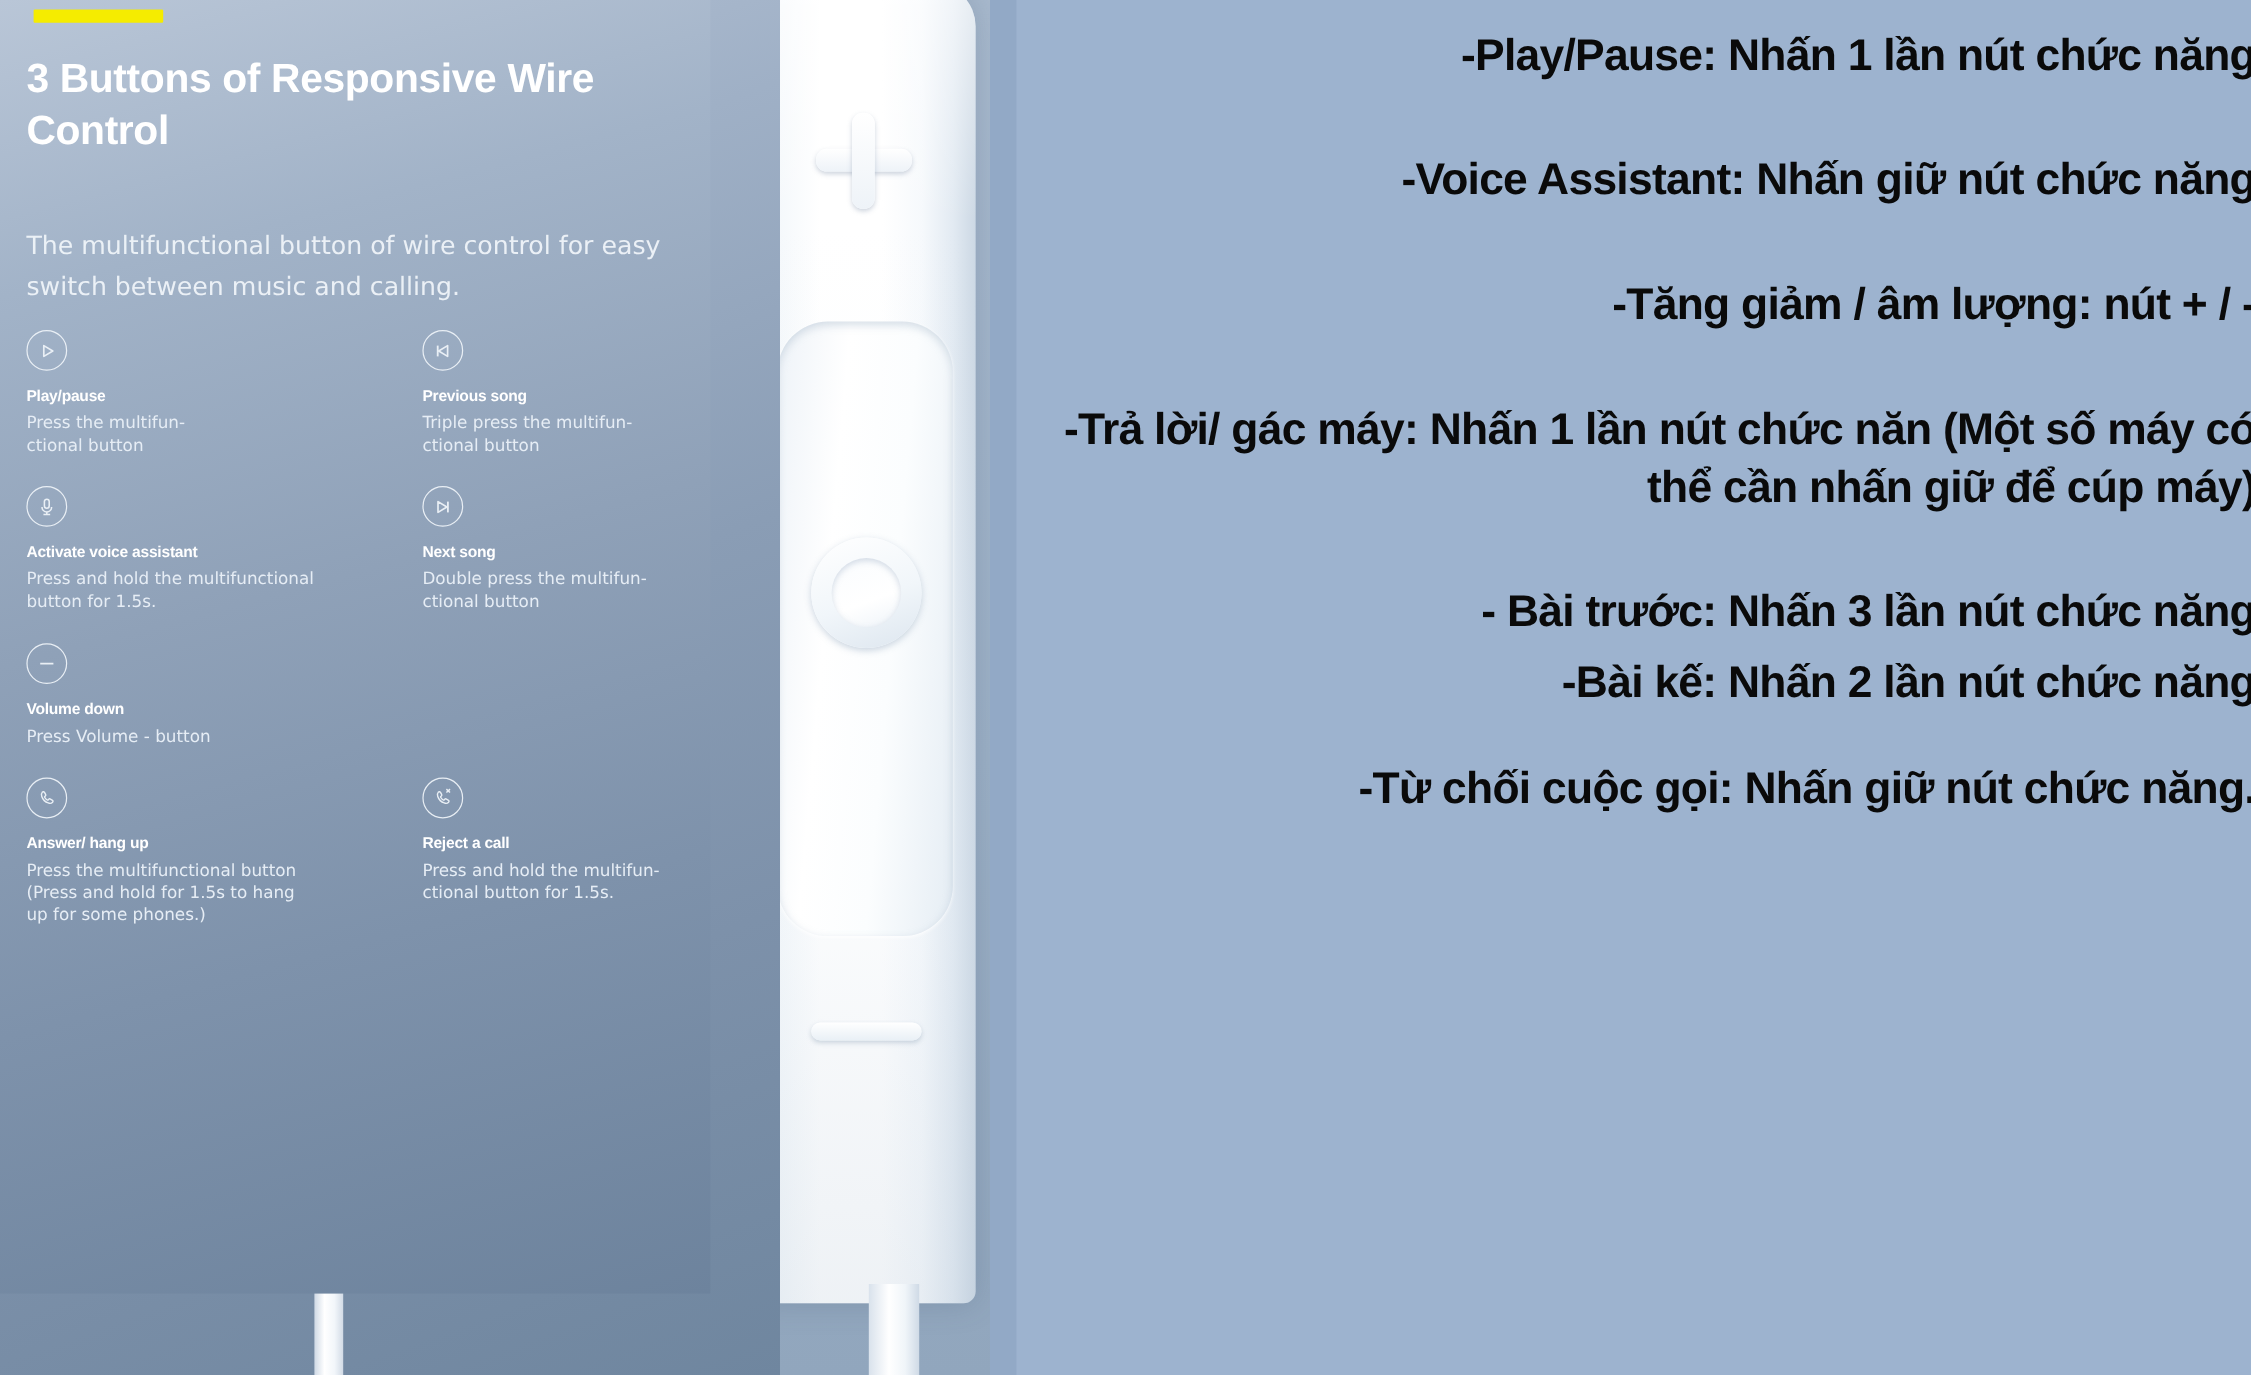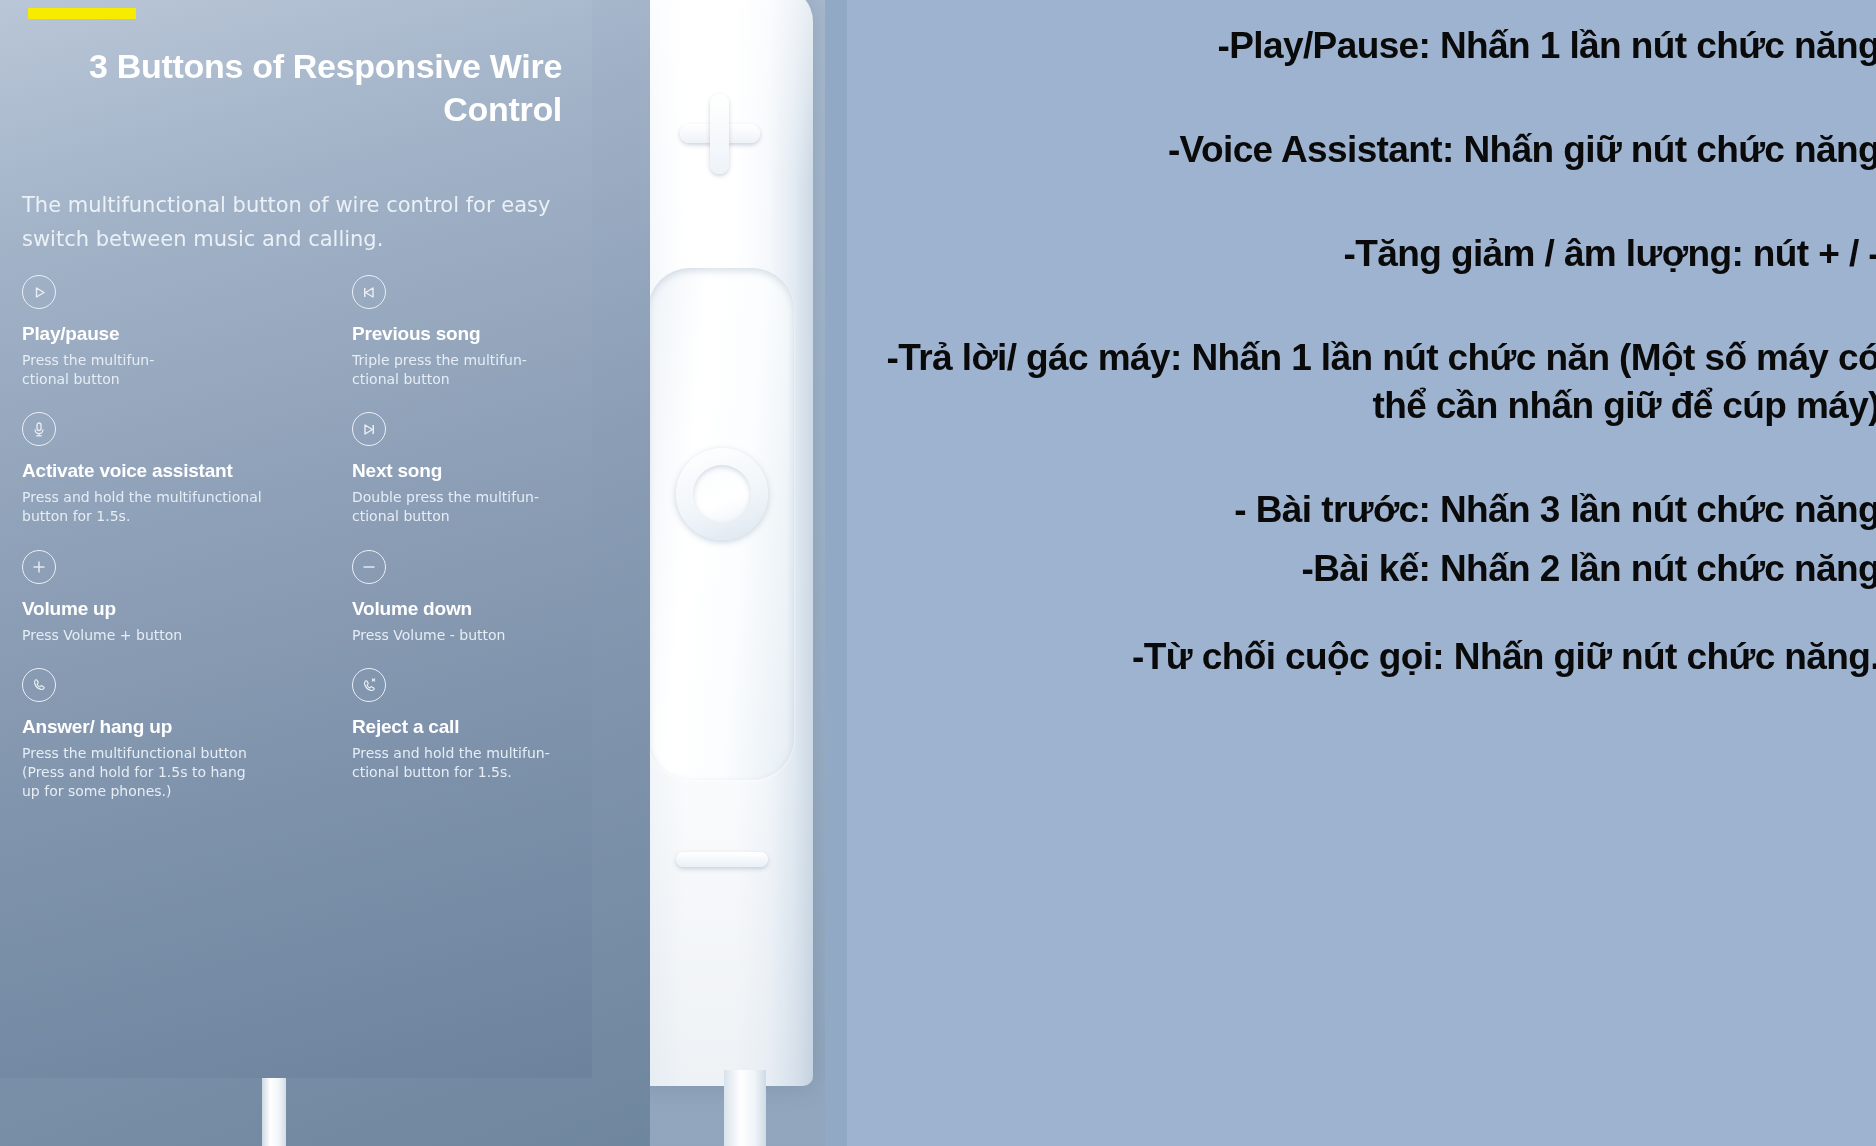--- a/index.html
+++ b/index.html
@@ -22,41 +22,41 @@
     background:
       linear-gradient(165deg, #b9c6d7 0%, #a2b3c8 20%, #8fa1b8 45%, #7e92ab 70%, #6d839d 100%);
   }
   #accent-bar {
     position:absolute; left:28px; top:8px; width:108px; height:11px;
     background:#f5ec00; border-radius:1px;
   }
   #title {
     position:absolute; left:22px; top:45px; width:540px;
     color:#ffffff; font-size:34px; font-weight:bold; line-height:1.25;
-    letter-spacing:-0.3px; font-family:"Liberation Sans", sans-serif;text-align:right;
+    letter-spacing:-0.3px; font-family:"Liberation Sans", sans-serif;
   }
   #subtitle {
     position:absolute; left:22px; top:188px; width:560px;
     color:#eef3f8; font-size:21px; line-height:1.62; font-weight:400;
     font-family:"DejaVu Sans", sans-serif; opacity:.97;
   }
   #feature-grid {
     position:absolute; left:22px; top:275px; width:560px;
   }
   .feat-row { display:flex; width:100%; margin-bottom:24px; }
   .feat { width:330px; }
   .feat.right { width:230px; }
   .feat-icon {
     width:34px; height:34px; border:1.7px solid #eef3f8; border-radius:50%;
     display:flex; align-items:center; justify-content:center; margin-bottom:14px;
     opacity:.95;
   }
   .feat-icon svg { display:block; }
   .feat-title {
-    color:#ffffff; font-size:19px; font-weight:bold; line-height:1.15;
+    color:#ffffff; font-size:13px; font-weight:bold; line-height:1.15;
     margin-bottom:6px; font-family:"Liberation Sans", sans-serif;
     letter-spacing:-0.2px;
   }
   .feat-desc {
     color:#e6edf5; font-size:14px; line-height:1.34; font-weight:400;
     font-family:"DejaVu Sans", sans-serif; white-space:pre-line;
   }
   
   #cable-left {
     position:absolute; left:262px; top:1078px; width:24px; height:68px;
@@ -206,30 +206,20 @@
                   <rect x="11.5" y="3" width="1.5" height="9" fill="#eef3f8"></rect>
                 </svg>
             </div>
             <div class="feat-title">Next song</div>
             <div class="feat-desc">Double press the multifun-
 ctional button</div>
           </div>
         </div>
 
         <div class="feat-row">
-          <div class="feat">
-            <div class="feat-icon">
-              <svg width="16" height="16" viewBox="0 0 16 16">
-                  <line x1="8" y1="2.5" x2="8" y2="13.5" stroke="#eef3f8" stroke-width="1.4"></line>
-                  <line x1="2.5" y1="8" x2="13.5" y2="8" stroke="#eef3f8" stroke-width="1.4"></line>
-                </svg>
-            </div>
-            <div class="feat-title">Volume up</div>
-            <div class="feat-desc">Press Volume + button</div>
-          </div>
           <div class="feat right">
             <div class="feat-icon">
               <svg width="16" height="16" viewBox="0 0 16 16">
                   <line x1="2.5" y1="8" x2="13.5" y2="8" stroke="#eef3f8" stroke-width="1.4"></line>
                 </svg>
             </div>
             <div class="feat-title">Volume down</div>
             <div class="feat-desc">Press Volume - button</div>
           </div>
         </div>

